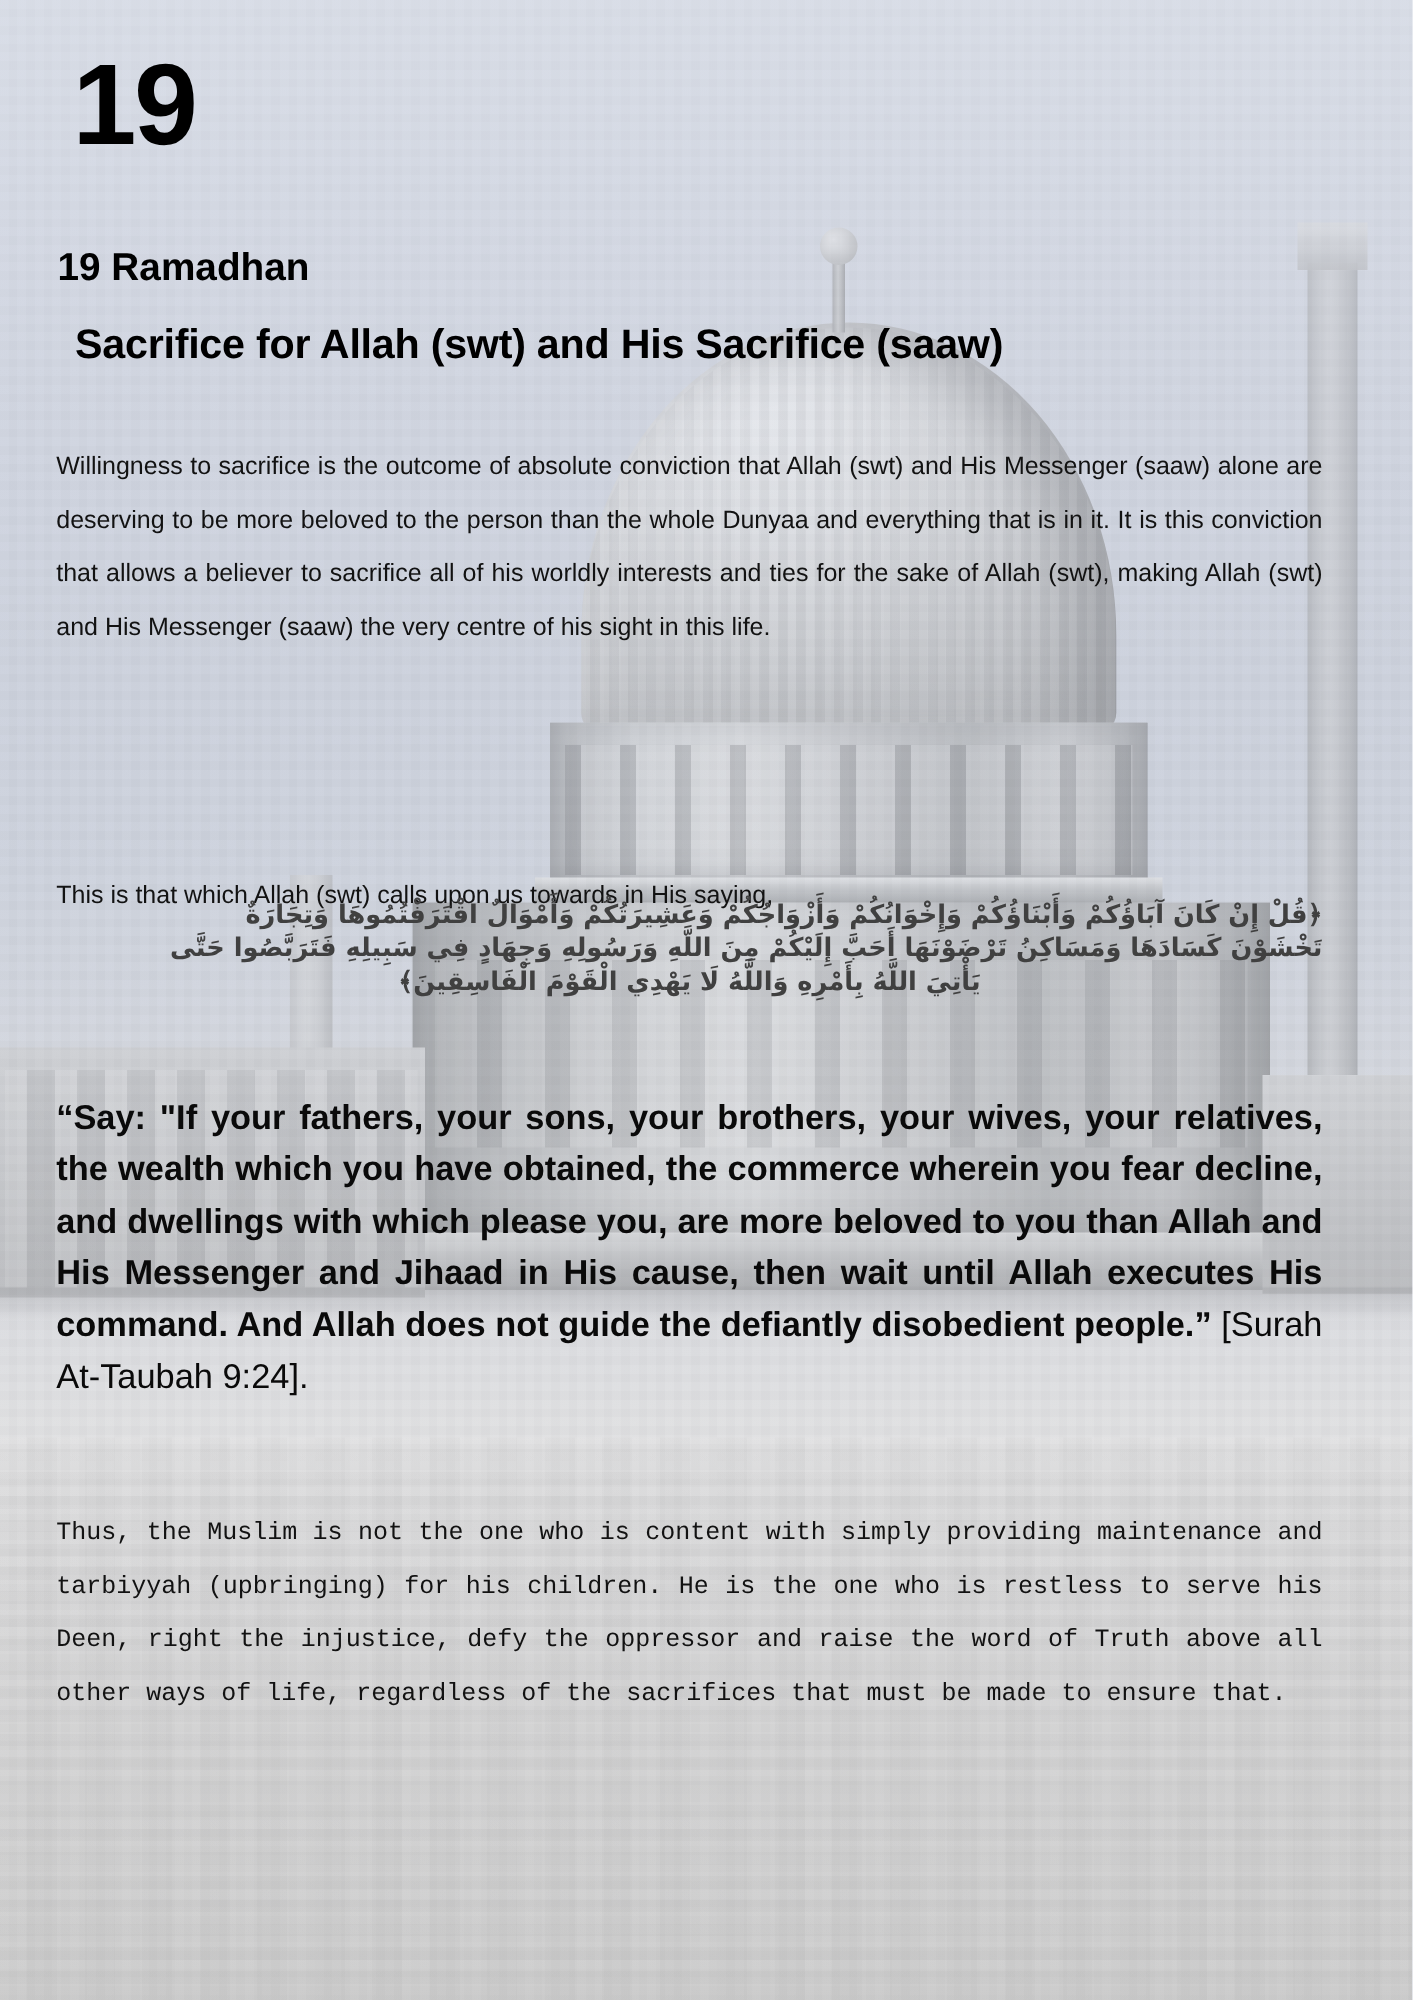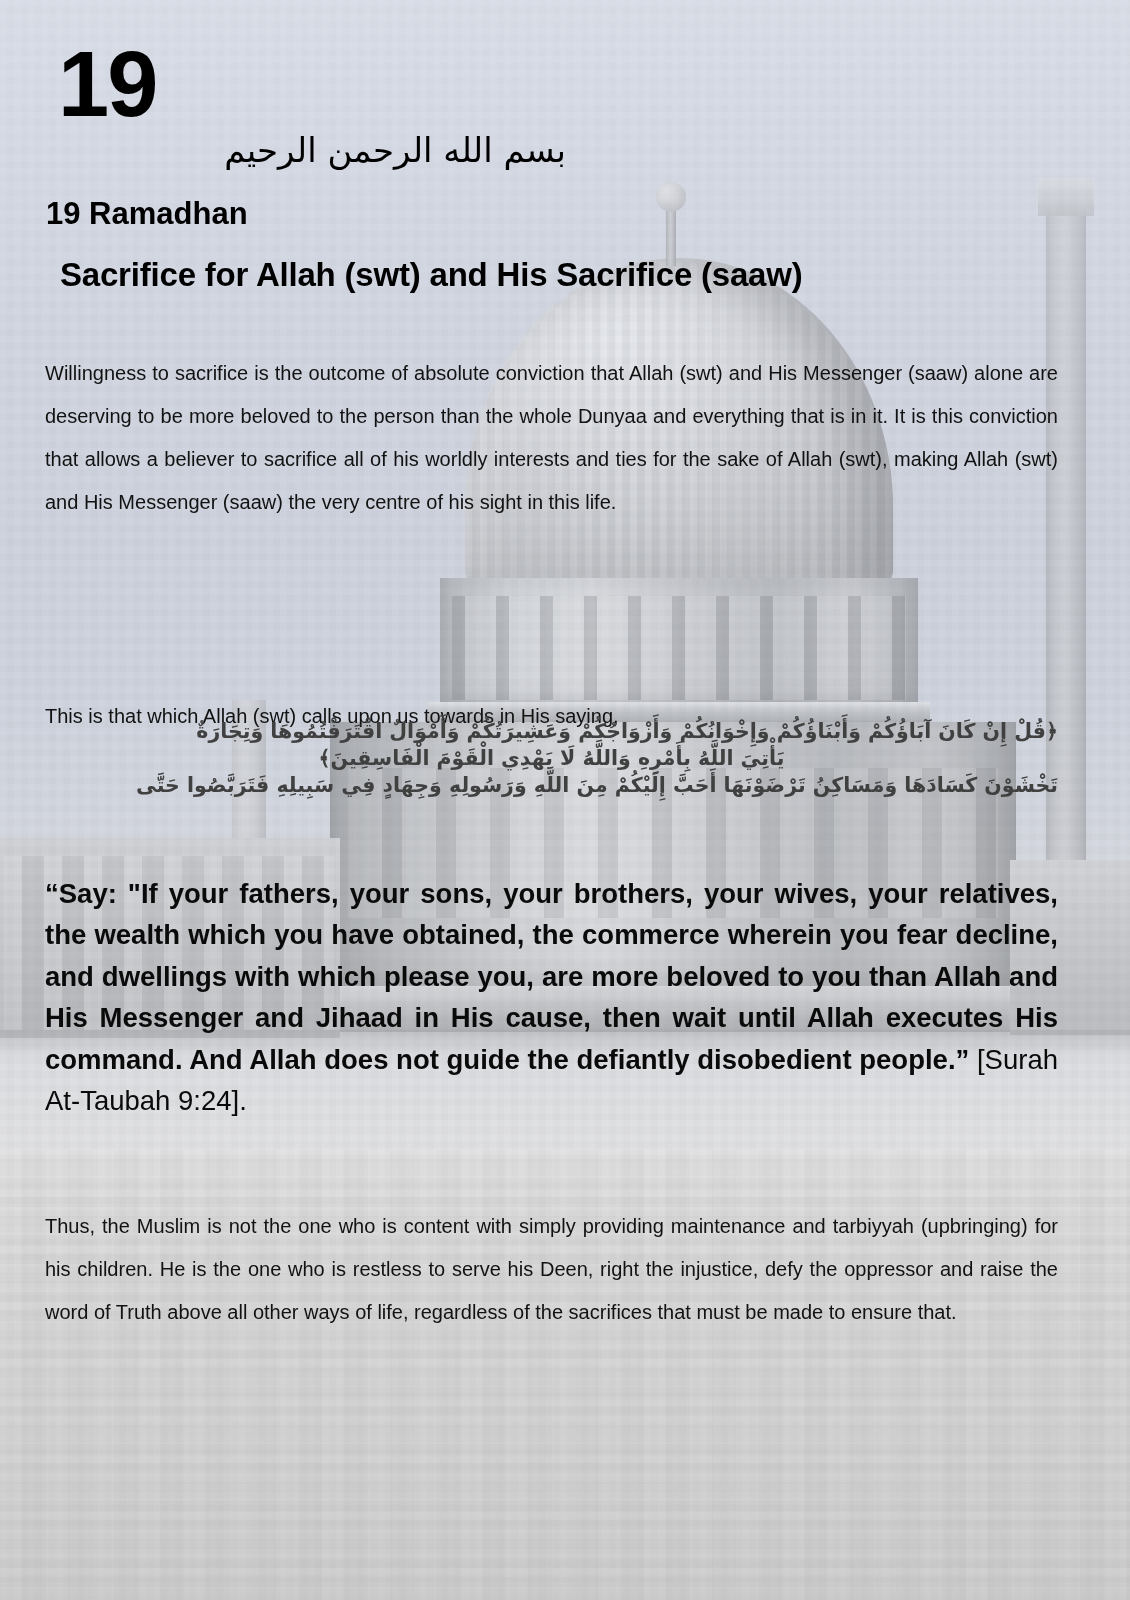--- a/index.html
+++ b/index.html
@@ -195,21 +195,21 @@
   }
 
   .body-text {
     position: absolute; left: 45px; width: 1013px;
     font-size: 20px; line-height: 43px;
     text-align: justify; text-justify: inter-word;
     color: #121212;
   }
   .body-text.p1 { top: 332px; }
   .body-text.p2-intro { top: 675px; }
-  .body-text.p4 { top: 1185px; }
+  .body-text.p4 { top: 1185px; font-family: Liberation Mono, monospace; }
 
   .ayah {
     position: absolute; left: 45px; width: 1013px; top: 718px;
     direction: rtl;
     font-family: "DejaVu Sans", sans-serif;
     font-size: 20.5px; line-height: 27px;
     color: #404040; font-weight: bold;
   }
   .ayah .line { display: block; white-space: nowrap; }
   .ayah .l1 { text-align: justify; }
@@ -251,34 +251,33 @@
     <div class="bg-ground-bands"></div>
     <div class="bg-ground-bands2"></div>
     <div class="bg-noise"></div>
     <div class="bg-veil"></div>
   </div>
 
   <div class="content">
 
     <div class="day-number">19</div>
 
-    <div class="bismillah">بسم الله الرحمن الرحيم</div>
 
     <div class="date-line">19 Ramadhan</div>
 
     <h1 class="page-title">Sacrifice for Allah (swt) and His Sacrifice (saaw)</h1>
 
     <p class="body-text p1">Willingness to sacrifice is the outcome of absolute conviction that Allah (swt) and His Messenger (saaw) alone are deserving to be more beloved to the person than the whole Dunyaa and everything that is in it. It is this conviction that allows a believer to sacrifice all of his worldly interests and ties for the sake of Allah (swt), making Allah (swt) and His Messenger (saaw) the very centre of his sight in this life.</p>
 
     <p class="body-text p2-intro">This is that which Allah (swt) calls upon us towards in His saying,</p>
 
     <div class="ayah">
       <span class="line l1">﴿قُلْ إِنْ كَانَ آبَاؤُكُمْ وَأَبْنَاؤُكُمْ وَإِخْوَانُكُمْ وَأَزْوَاجُكُمْ وَعَشِيرَتُكُمْ وَأَمْوَالٌ اقْتَرَفْتُمُوهَا وَتِجَارَةٌ</span>
+      <span class="line l2">تَخْشَوْنَ كَسَادَهَا وَمَسَاكِنُ تَرْضَوْنَهَا أَحَبَّ إِلَيْكُمْ مِنَ اللَّهِ وَرَسُولِهِ وَجِهَادٍ فِي سَبِيلِهِ فَتَرَبَّصُوا حَتَّى</span>
       <span class="line l3">يَأْتِيَ اللَّهُ بِأَمْرِهِ وَاللَّهُ لَا يَهْدِي الْقَوْمَ الْفَاسِقِينَ﴾</span>
-      <span class="line l2">تَخْشَوْنَ كَسَادَهَا وَمَسَاكِنُ تَرْضَوْنَهَا أَحَبَّ إِلَيْكُمْ مِنَ اللَّهِ وَرَسُولِهِ وَجِهَادٍ فِي سَبِيلِهِ فَتَرَبَّصُوا حَتَّى</span>
     </div>
 
     <p class="translation">
       <span>“Say: "If your fathers, your sons, your brothers, your wives, your relatives, the wealth which you have obtained, the commerce wherein you fear decline, and dwellings with which please you, are more beloved to you than Allah and His Messenger and Jihaad in His cause, then wait until Allah executes His command. And Allah does not guide the defiantly disobedient people.”</span><span class="citation"> [Surah At-Taubah 9:24].</span>
     </p>
 
     <p class="body-text p4">Thus, the Muslim is not the one who is content with simply providing maintenance and tarbiyyah (upbringing) for his children. He is the one who is restless to serve his Deen, right the injustice, defy the oppressor and raise the word of Truth above all other ways of life, regardless of the sacrifices that must be made to ensure that.</p>
 
   </div>
 </div>

